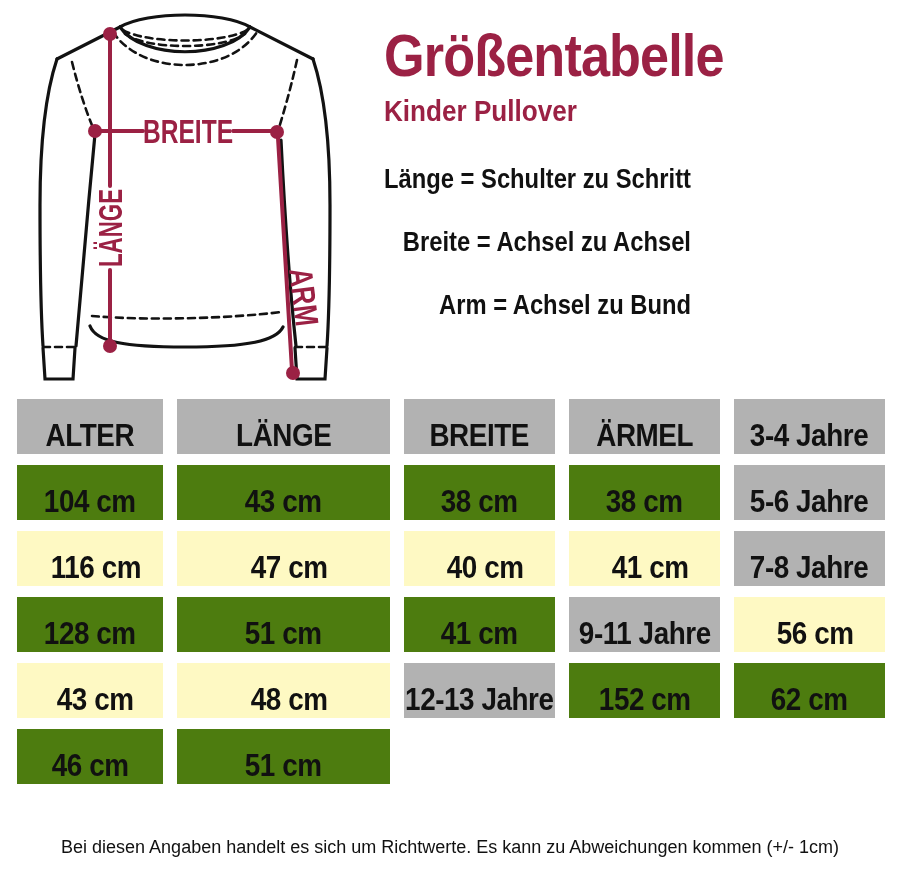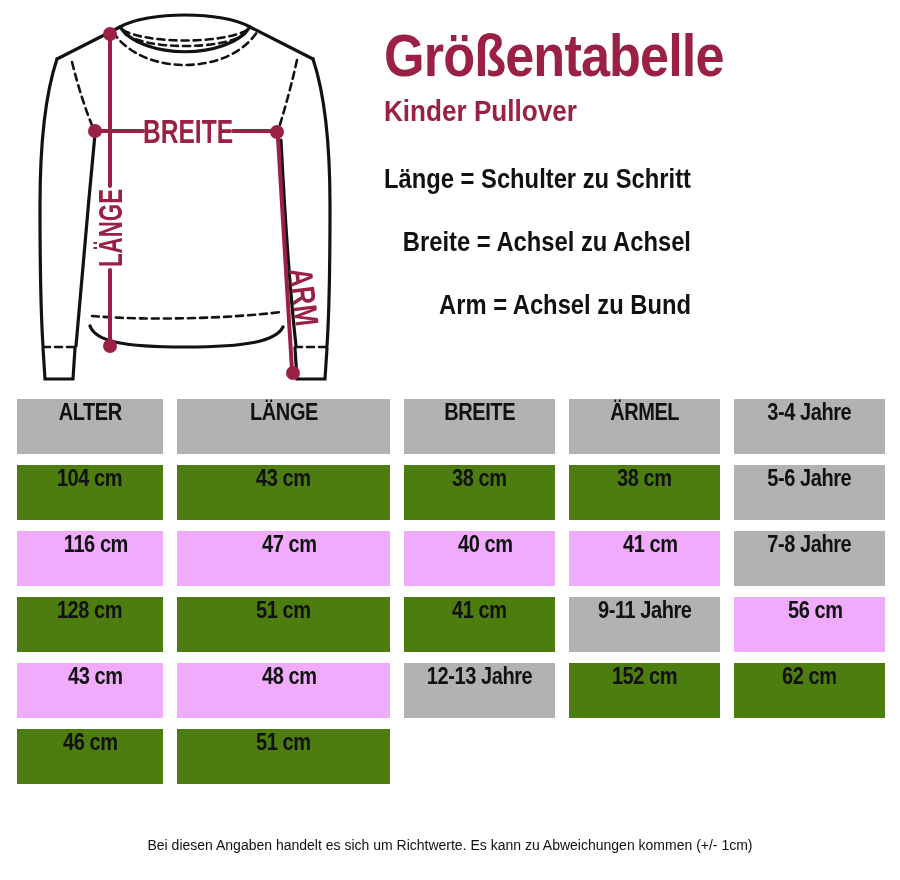--- a/index.html
+++ b/index.html
@@ -59,43 +59,43 @@
     left: 17px;
     top: 399px;
     display: grid;
     grid-template-columns: 146px 213px 151px 151px 151px;
     grid-auto-rows: 55px;
     column-gap: 14px;
     row-gap: 11px;
   }
   .cell {
     display: flex;
-    align-items: flex-start;
+    align-items: flex-end;
     justify-content: center;
     font-weight: bold;
-    font-size: 23px;
+    font-size: 32px;
     color: #111111;
   }
   .cell.head, .cell.age { background: #b2b2b2; }
   .cell.odd  { background: #4d7c0f; }
-  .cell.even { background: #f0abfc; padding-left: 11px; }
+  .cell.even { background: #fef9c3; padding-left: 11px; }
   .cond {
     transform: scaleX(0.87);
     transform-origin: center;
     white-space: nowrap;
     letter-spacing: -0.5px;
   }
   
   .footer {
     position: absolute;
     left: 0;
     right: 0;
     top: 837px;
     text-align: center;
-    font-size: 14px;
+    font-size: 18px;
     color: #111111;
   }
   
   .outline   { fill: none; stroke: #121212; stroke-width: 3.2; stroke-linecap: round; }
   .seam      { fill: none; stroke: #121212; stroke-width: 2.6; stroke-linecap: round; stroke-dasharray: 7 5; }
   .measure   { fill: none; stroke: #9b2144; stroke-width: 4;   stroke-linecap: round; }
   .dot       { fill: #9b2144; stroke: none; }
   .mlabel    { fill: #9b2144; font-family: "Liberation Sans", sans-serif; font-weight: bold; font-size: 33px; }
 </style>
 </head>

